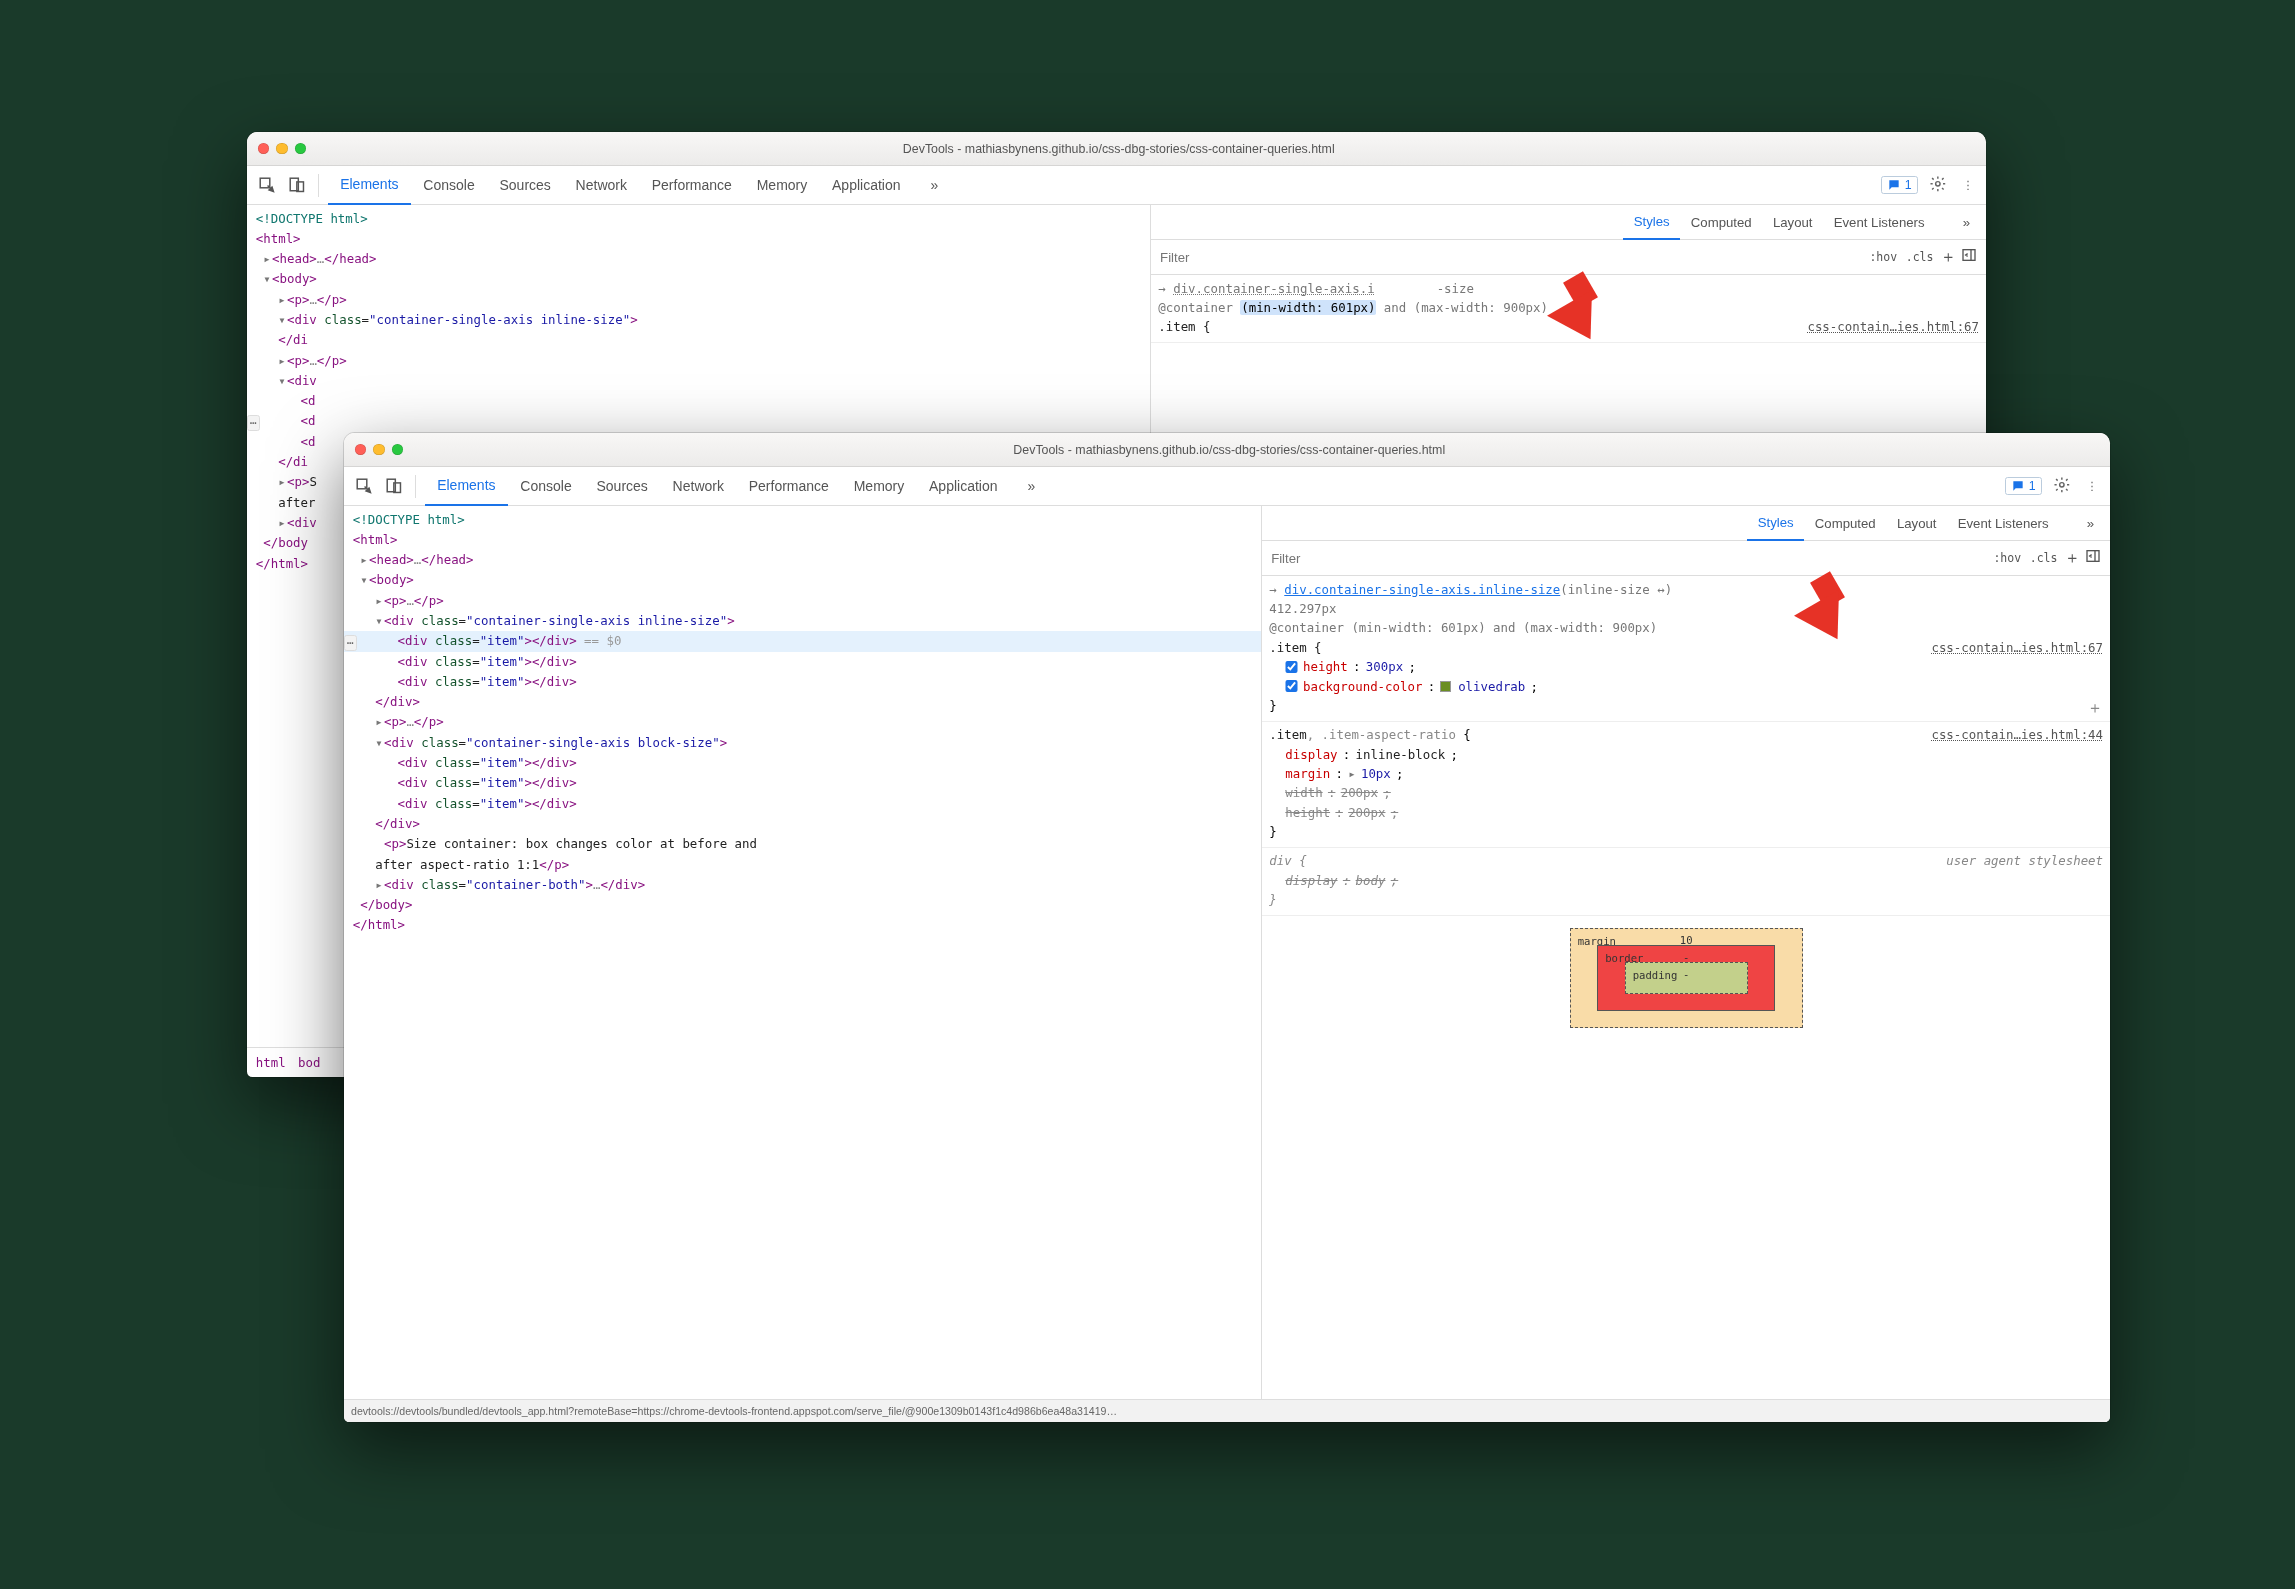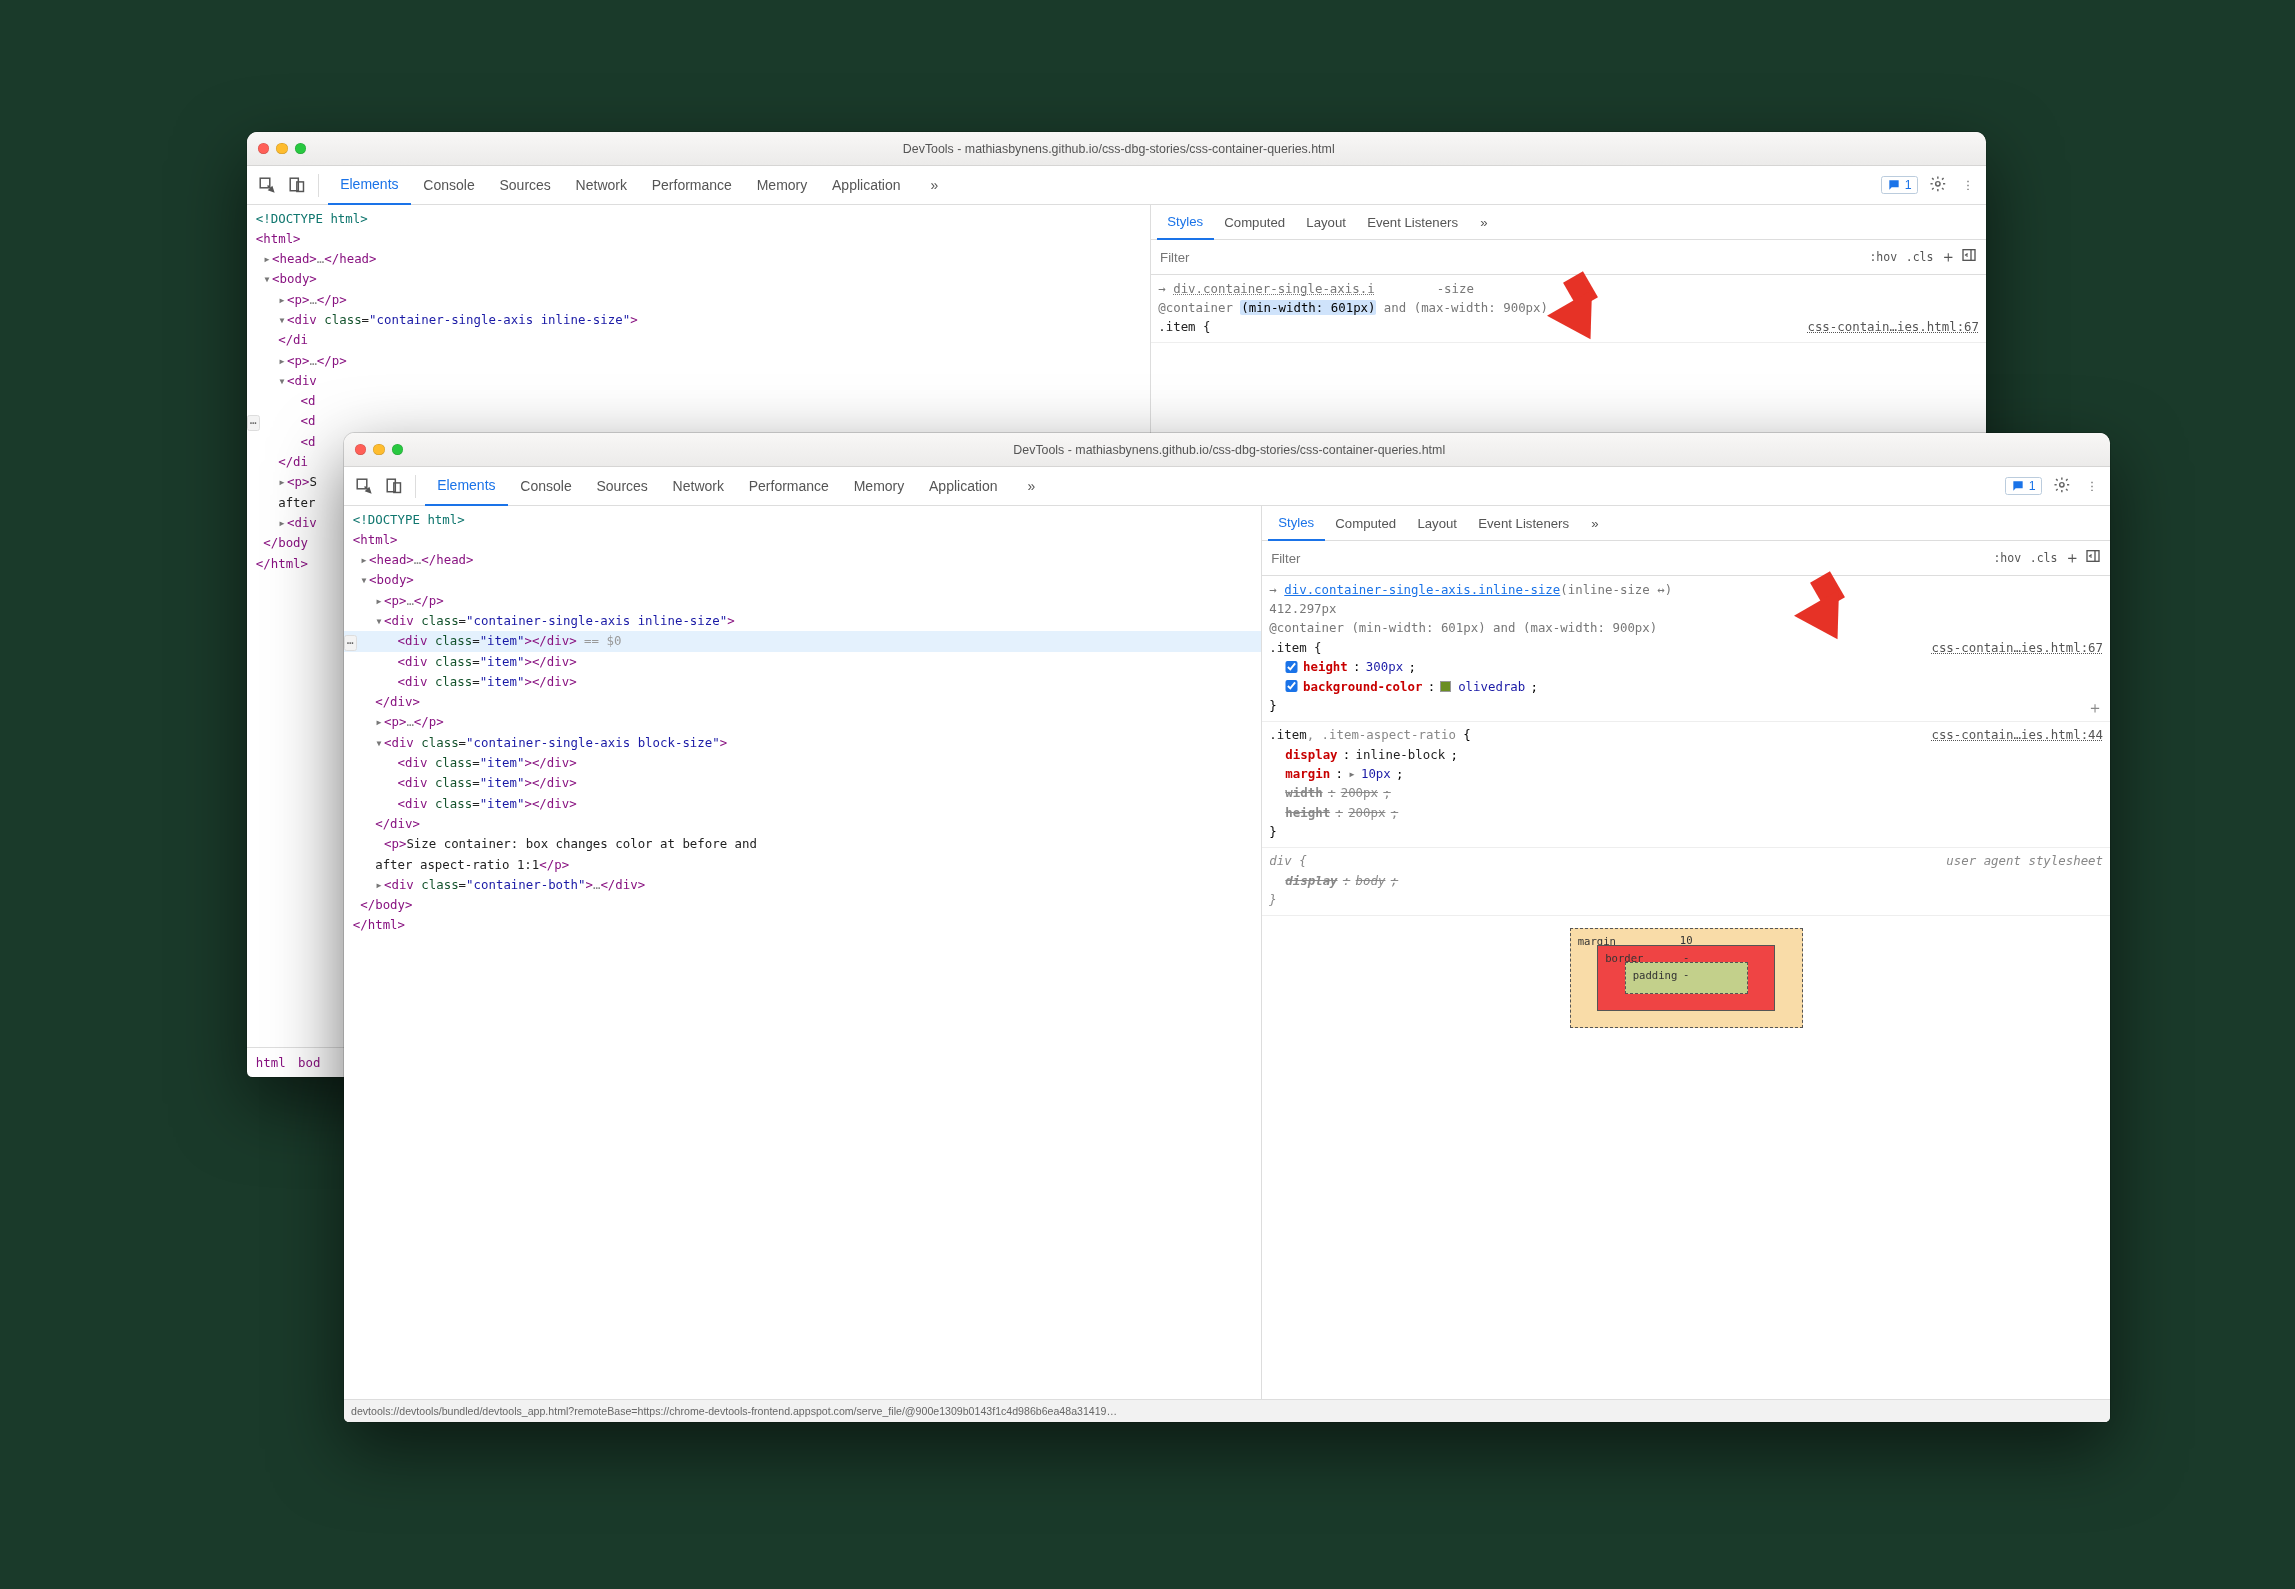--- a/index.html
+++ b/index.html
@@ -73,38 +73,38 @@
   .cm { color:#888;}    
   .after { color:#999; }
   .tri { display:inline-block; width:8.8px; color:#777; }
 
   .crumbs { height:30px; border-top:0.9px solid #ddd; display:flex; align-items:center; padding:0 8.8px; gap:12.4px; font-family:Menlo,Consolas,monospace; color:#881280; font-size:12.4px;}
   .crumbs span{color:#881280;}
 
   .elide { position:absolute; left:0; background:#f3f3f3; border:0.9px solid #ddd; border-radius:2.6px; font-family:Menlo,monospace; font-size:11.5px; padding:0 1.8px; color:#666; line-height:14px;}
 
   
-  .subtabs { height:35px; border-bottom:0.9px solid #ddd; display:flex; align-items:center; padding:0 5.3px; gap:1px;}
+  .subtabs { height:35px; border-bottom:0.9px solid #ddd; display:flex; align-items:center; padding:0 5.3px; gap:17px;justify-content:flex-end;}
   .subtab { padding:0 10.6px; height:35px; display:flex; align-items:center; color:#555; font-size:13.2px;}
   .subtab.active { color:#1a73e8; border-bottom:2.6px solid #1a73e8;}
   .filterbar { height:35px; border-bottom:0.9px solid #ddd; display:flex; align-items:center; padding:0 8.8px; gap:8.8px; color:#666;}
   .filterbar input { flex:1; border:none; outline:none; font-size:13.2px; color:#555;}
   .pill { font-family:Menlo,monospace; font-size:11.5px; color:#555; padding:1.8px 1.8px; }
   .rightend { display:flex; align-items:center; gap:5px;}
   .plusbox, .panelbox { color:#555; font-size:16px; }
   .panelbox svg{width:16px;height:16px;}
 
   .styles { flex:1; overflow:auto; font-family:Menlo,Consolas,monospace; font-size:12.4px; line-height:19.4px;}
   .sect { border-bottom:0.9px solid #eee; padding:3.5px 7px 5.3px 7px; position:relative;}
   .sel  { color:#222;}
   .grey { color:#888;}
   .src  { float:right; color:#555; text-decoration: underline dotted; }
   .ua   { float:right; color:#888; font-style:italic;}
   .prop { padding-left:16px; display:flex; align-items:center; gap:5.3px;}
-  .k { color:#c80000;font-weight:bold;}   
+  .k { color:#c80000;}   
   .v { color:#222;}
   .num{ color:#1a1aa6;}  
   .kw { color:#1a1aa6;}
   .ck { width:12.4px; height:12.4px; accent-color:#1a73e8;}
   .strike { text-decoration: line-through; color:#888;}
   .strike .k, .strike .num{ color:#888;}
   .swatch { display:inline-block; width:10.6px;height:10.6px;border:0.9px solid #999; vertical-align:middle; margin-right:1.8px;}
   .link { color:#1a73e8; text-decoration:underline;}
   .dim{color:#777;}
   .hlspan { background:#cfe3fb; border-radius:1.8px; padding:0 0.9px;}

